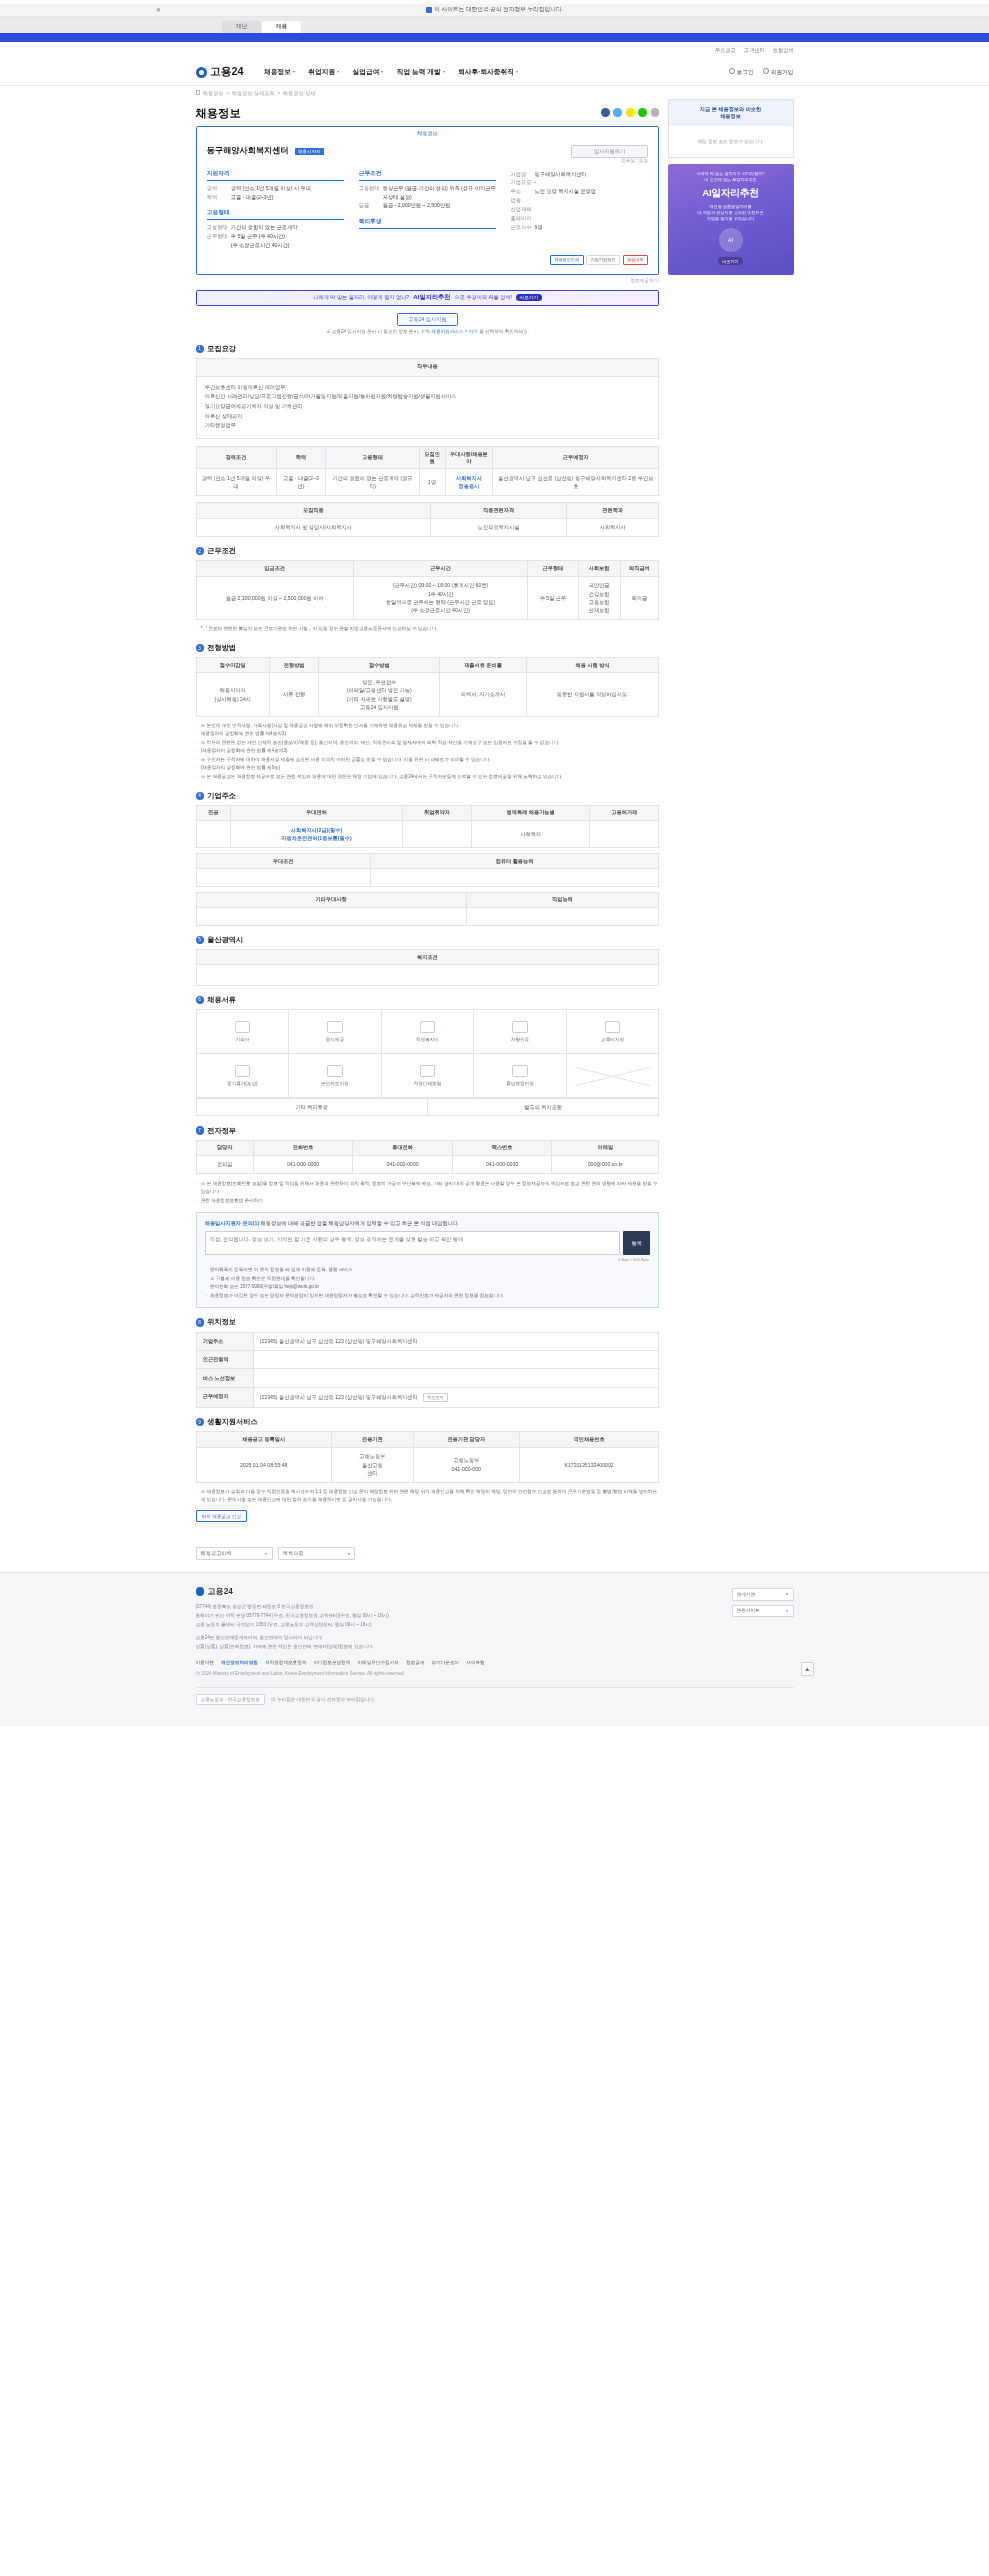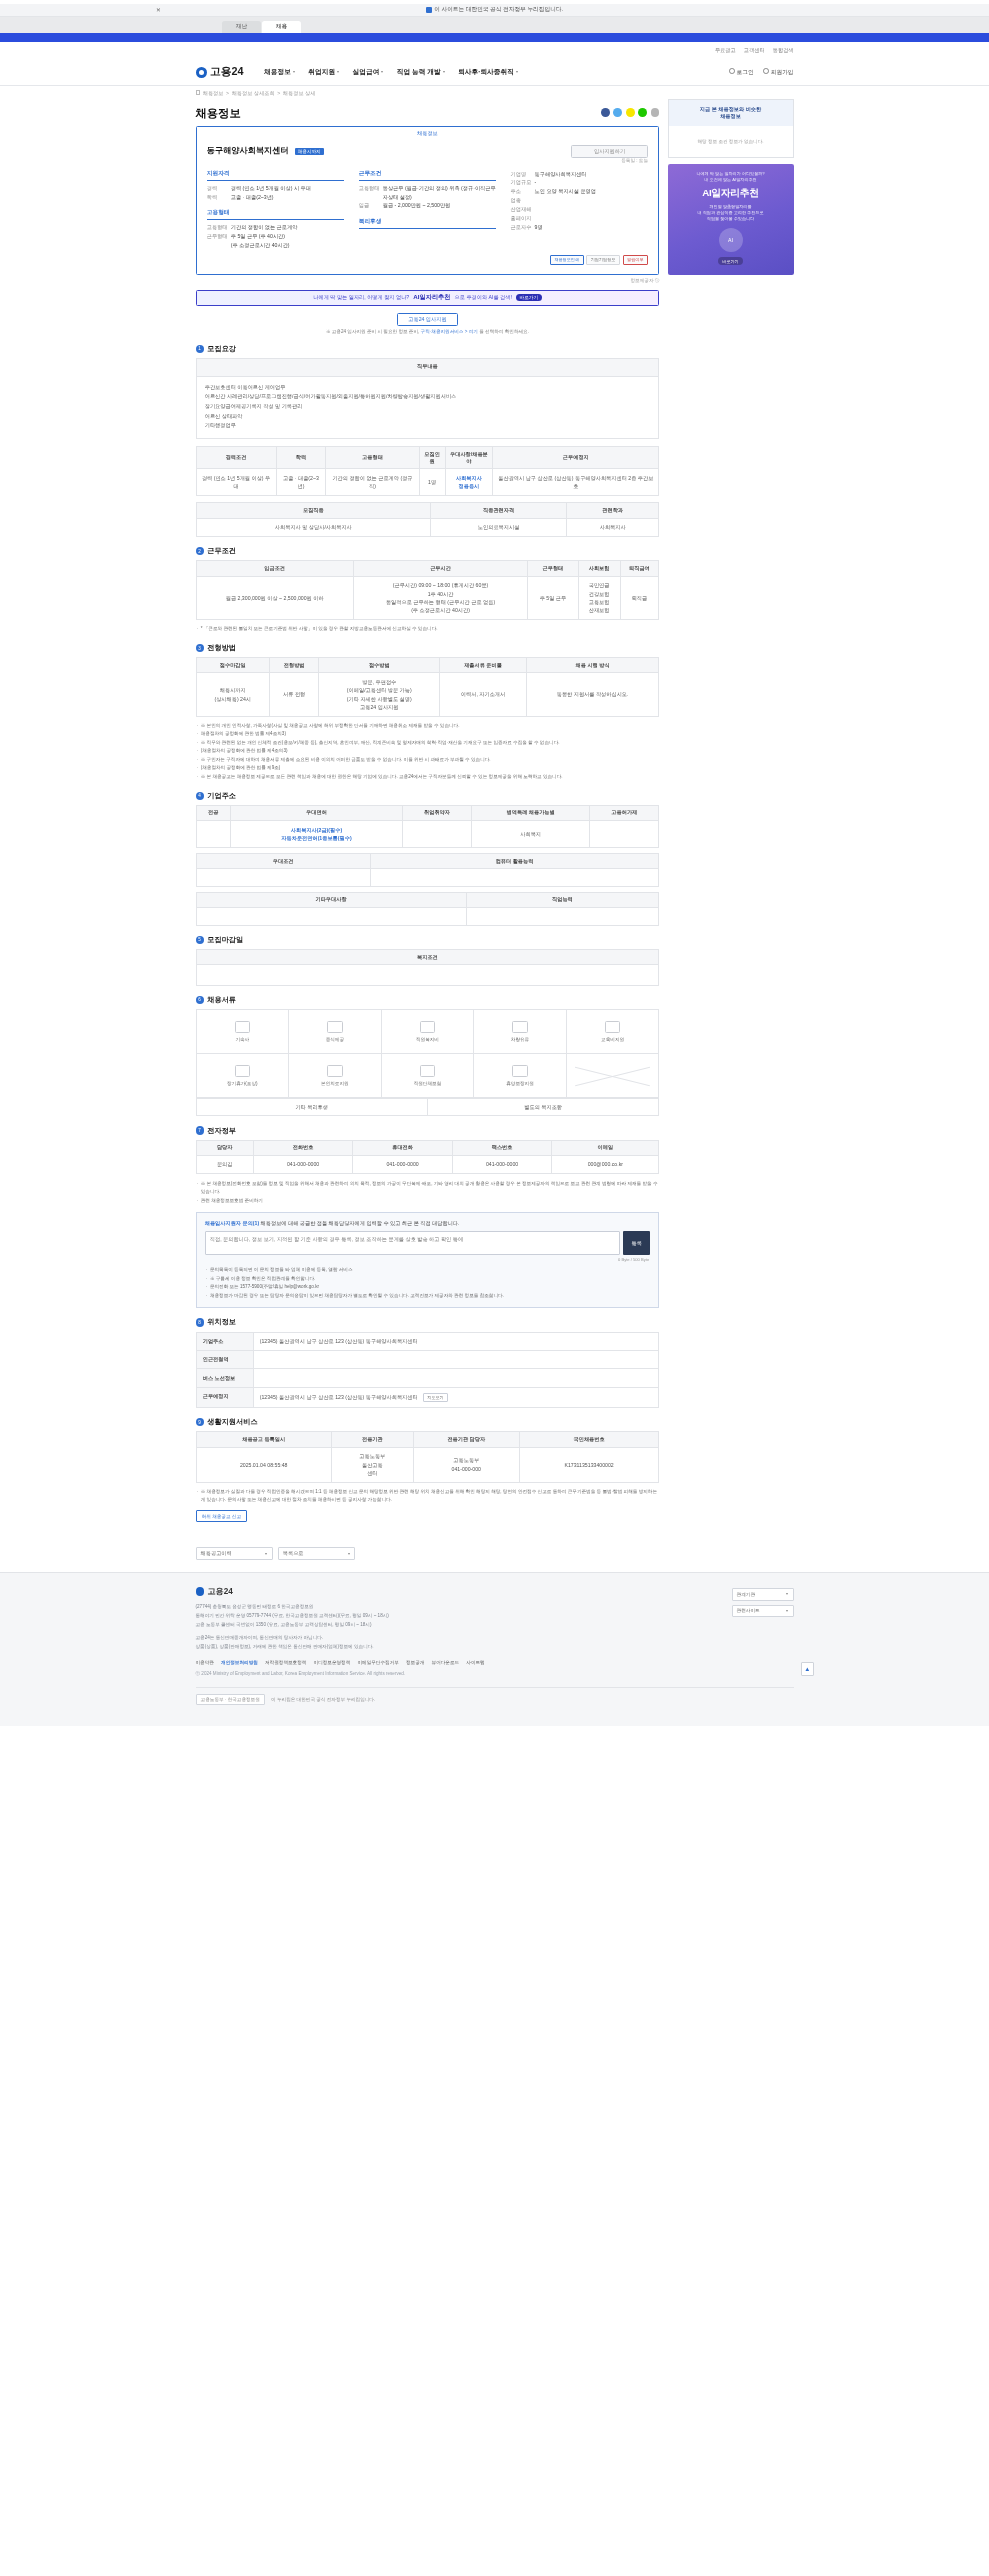--- a/index.html
+++ b/index.html
@@ -554,21 +554,21 @@
             <td style="height:17.5px"></td>
             <td></td>
           </tr>
             </tbody>
         </table>
       </div>
 
       <div class="sec">
         <div class="sec-h">
             <span class="num">5</span>
-            <span class="t">모집마감일</span>
+            <span class="t">울산광역시</span>
           </div>
         <table class="grid">
           <thead>
               <tr>
                 <th>복지조건</th>
               </tr>
             </thead>
           <tbody>
               <tr>
                 <td style="height:20.6px"></td>

